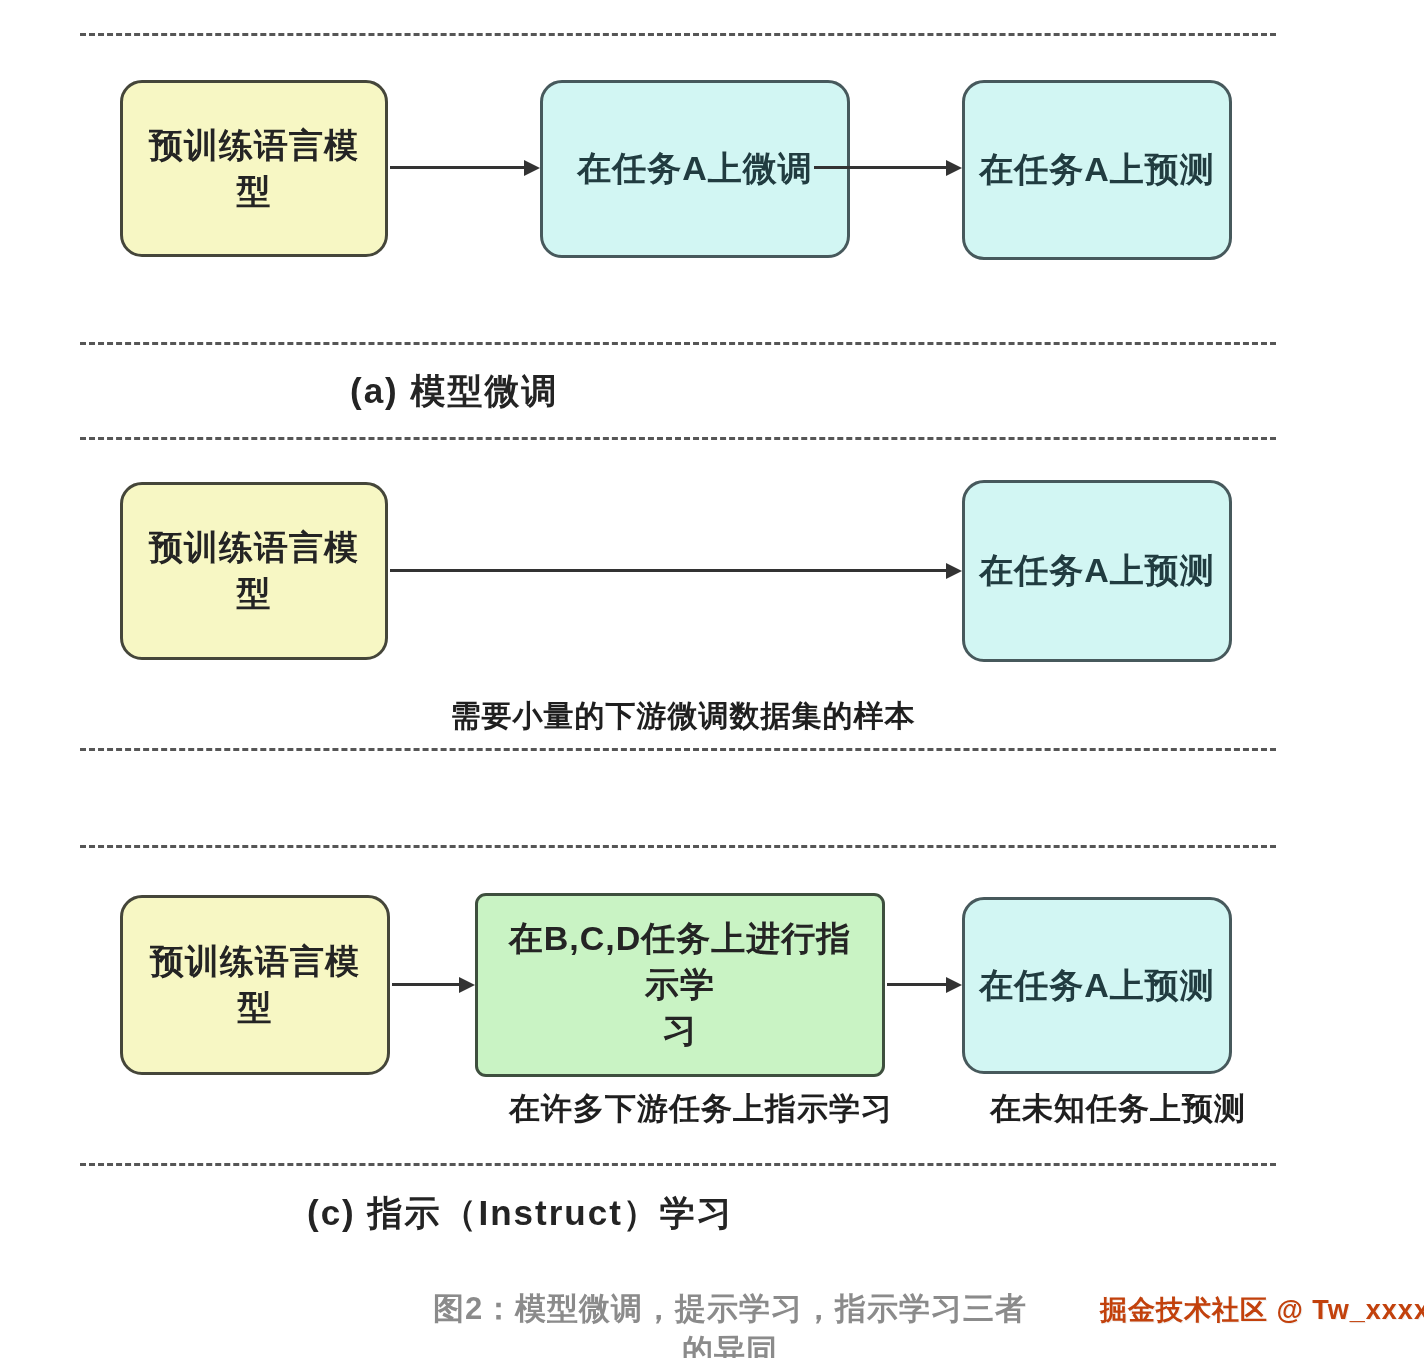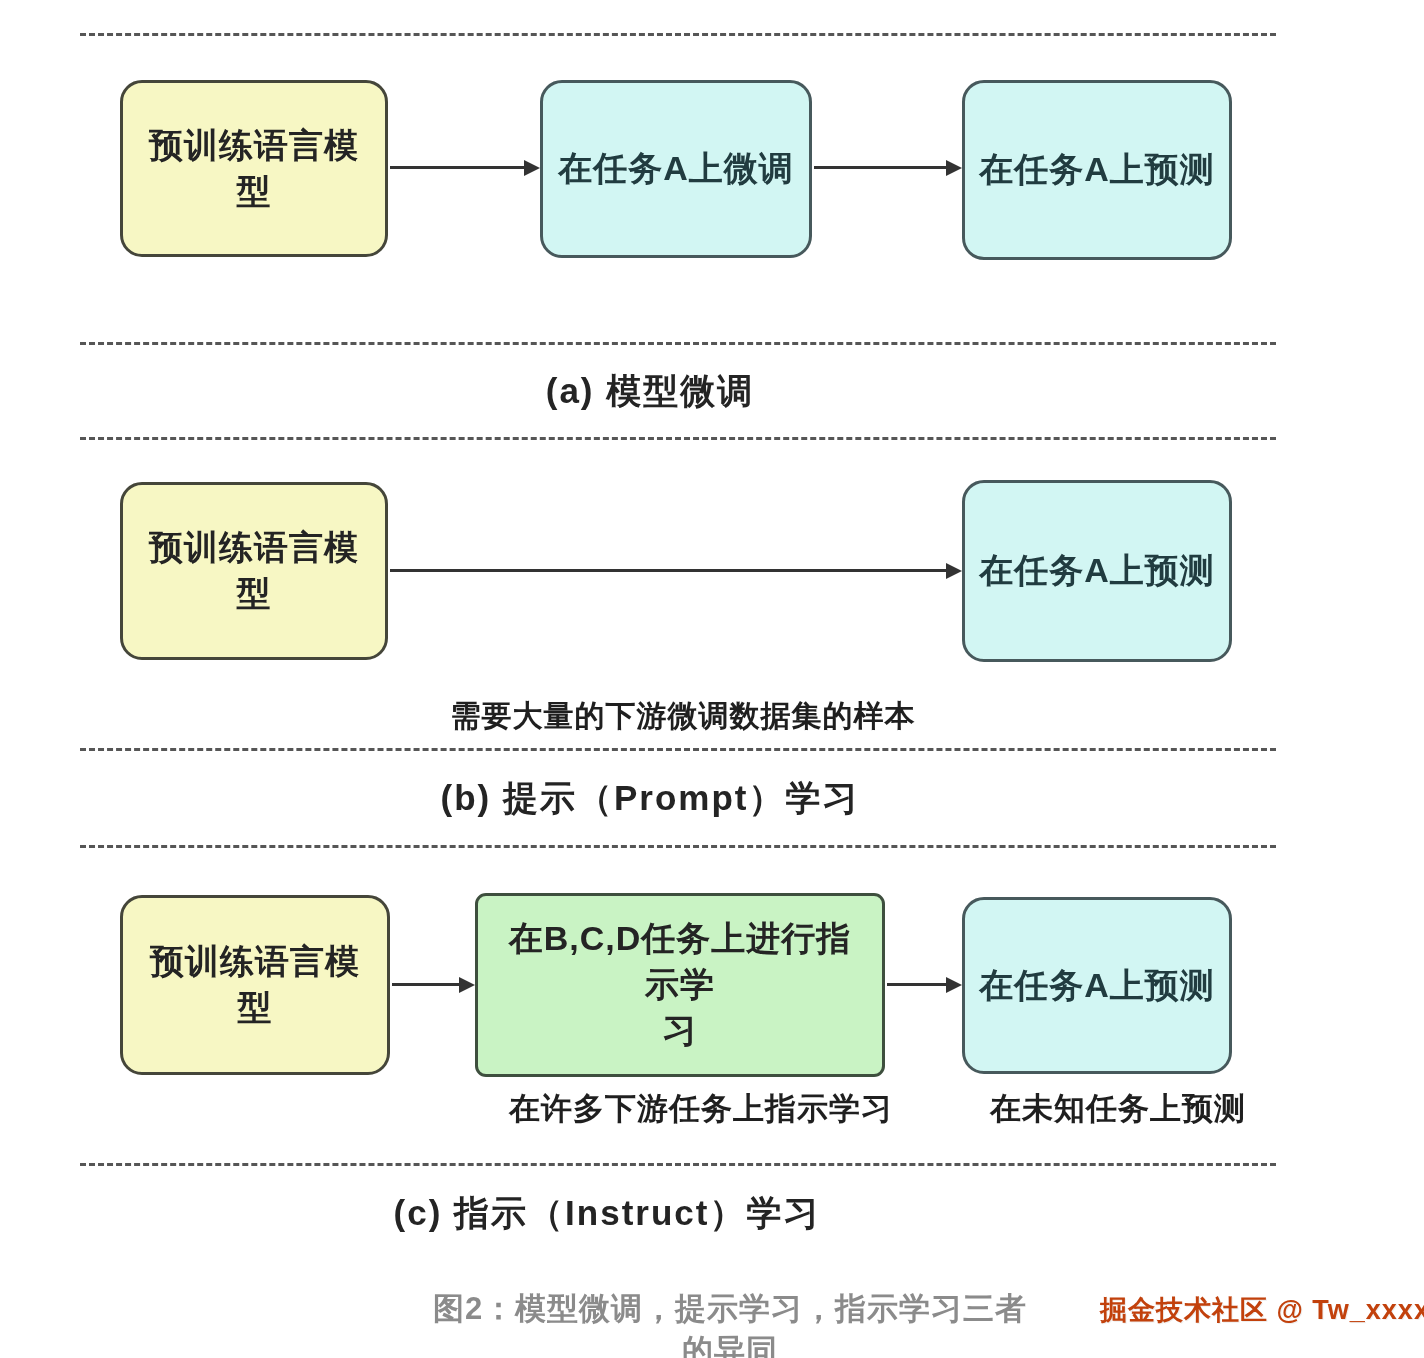--- a/index.html
+++ b/index.html
@@ -60,21 +60,21 @@
     width: 600px;
     text-align: center;
     font-size: 30px;
     font-weight: 600;
     color: #1f1f1f;
     letter-spacing: 1px;
   }
   .slabel {
     position: absolute;
     width: 600px;
-    text-align: center;
+    text-align: left;
     font-size: 35px;
     font-weight: 600;
     color: #242424;
     letter-spacing: 2px;
   }
   .fig-caption {
     position: absolute;
     left: 430px;
     top: 1288px;
     width: 600px;
@@ -102,30 +102,29 @@
 
   <div class="dash" style="top:33px"></div>
   <div class="dash" style="top:342px"></div>
   <div class="dash" style="top:437px"></div>
   <div class="dash" style="top:748px"></div>
   <div class="dash" style="top:845px"></div>
   <div class="dash" style="top:1163px"></div>
 
   <div class="box yellow" style="left:120px; top:80px; width:268px; height:177px;">预训练语言模型</div>
   <div class="arrow" style="left:390px; top:166px; width:135px;"></div>
-  <div class="box cyan" style="left:540px; top:80px; width:272px; height:178px;">在任务A上微调</div>
+  <div class="box cyan" style="left:540px; top:80px; width:310px; height:178px;">在任务A上微调</div>
   <div class="arrow" style="left:814px; top:166px; width:133px;"></div>
   <div class="box cyan" style="left:962px; top:80px; width:270px; height:180px;">在任务A上预测</div>
   <div class="slabel" style="left:350px; top:368px;">(a) 模型微调</div>
 
   <div class="box yellow" style="left:120px; top:482px; width:268px; height:178px;">预训练语言模型</div>
   <div class="arrow" style="left:390px; top:569px; width:557px;"></div>
   <div class="box cyan" style="left:962px; top:480px; width:270px; height:182px;">在任务A上预测</div>
-  <div class="note" style="left:383px; top:696px;">需要大量的下游微调数据集的样本</div>
-  <div class="slabel" style="left:350px; top:775px;">(b) 提示（Prompt）学习</div>
+  <div class="note" style="left:383px; top:696px;">需要小量的下游微调数据集的样本</div>
 
   <div class="box yellow" style="left:120px; top:895px; width:270px; height:180px;">预训练语言模型</div>
   <div class="arrow" style="left:392px; top:983px; width:68px;"></div>
   <div class="box green" style="left:475px; top:893px; width:410px; height:184px;border-radius:11px;">在B,C,D任务上进行指示学
 习</div>
   <div class="arrow" style="left:887px; top:983px; width:60px;"></div>
   <div class="box cyan" style="left:962px; top:897px; width:270px; height:177px;">在任务A上预测</div>
   <div class="note" style="left:401px; top:1088px; font-size:31px;">在许多下游任务上指示学习</div>
   <div class="note" style="left:818px; top:1088px; font-size:31px;">在未知任务上预测</div>
   <div class="slabel" style="left:307px; top:1190px;">(c) 指示（Instruct）学习</div>

